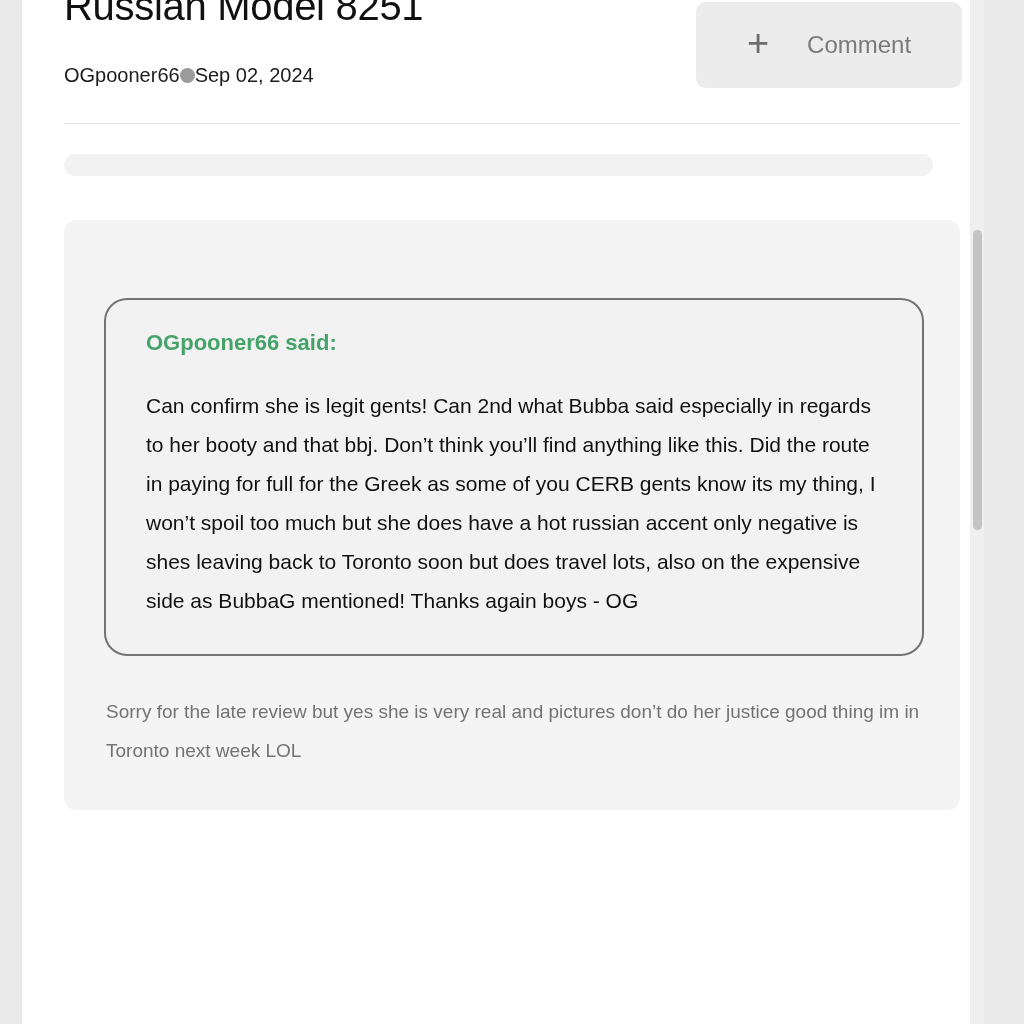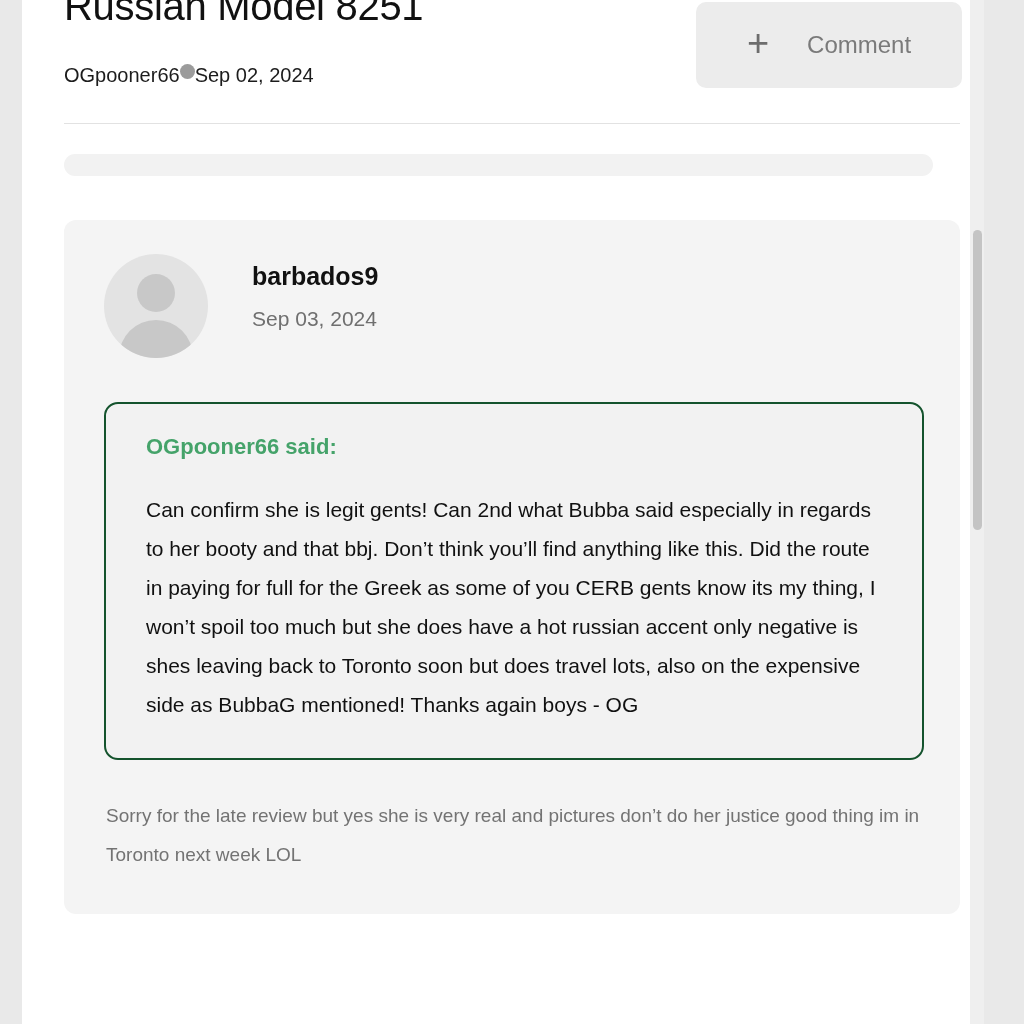--- a/index.html
+++ b/index.html
@@ -76,20 +76,21 @@
   }
   .comment-label {
     font-size: 24px;
     color: #7a7a7a;
     margin-left: 20px;
   }
 
   
   .byline {
     display: flex;
+    align-items: center;
     font-size: 20px;
     color: #1c1c1c;
     margin-top: 20px;
   }
   .byline .dot {
     width: 15px;
     height: 15px;
     border-radius: 50%;
     background: #9b9b9b;
     display: inline-block;
@@ -176,22 +177,22 @@
   }
   .reply-date {
     font-size: 21px;
     color: #6f6f6f;
     margin-top: 16px;
   }
 
   
   .quote-box {
     margin-top: 44px;
-    border: 2px solid #14532d;
-    border-radius: 14px;
+    border: 2px solid #737373;
+    border-radius: 23px;
     background: #f2f2f2;
     padding: 30px 34px 34px 40px;
     box-sizing: border-box;
   }
   .quote-attrib {
     font-size: 22px;
     font-weight: bold;
     color: #45a36a;
     margin-bottom: 30px;
   }
@@ -255,30 +256,20 @@
         <span class="date">Sep 02, 2024</span>
       </div>
 
 
       <div class="divider"></div>
 
       <div class="stub-bar"></div>
 
       <div class="reply-card">
 
-        <div class="reply-head">
-          <div class="avatar">
-            <div class="head"></div>
-            <div class="body"></div>
-          </div>
-          <div class="reply-meta">
-            <div class="reply-author">barbados9</div>
-            <div class="reply-date">Sep 03, 2024</div>
-          </div>
-        </div>
 
         <div class="quote-box">
           <div class="quote-attrib">OGpooner66 said:</div>
           <div class="quote-text">Can confirm she is legit gents! Can 2nd what Bubba said especially in regards to her booty and that bbj. Don’t think you’ll find anything like this. Did the route in paying for full for the Greek as some of you CERB gents know its my thing, I won’t spoil too much but she does have a hot russian accent only negative is shes leaving back to Toronto soon but does travel lots, also on the expensive side as BubbaG mentioned! Thanks again boys - OG</div>
         </div>
 
         <div class="reply-body">Sorry for the late review but yes she is very real and pictures don’t do her justice good thing im in Toronto next week LOL</div>
 
       </div>
 

